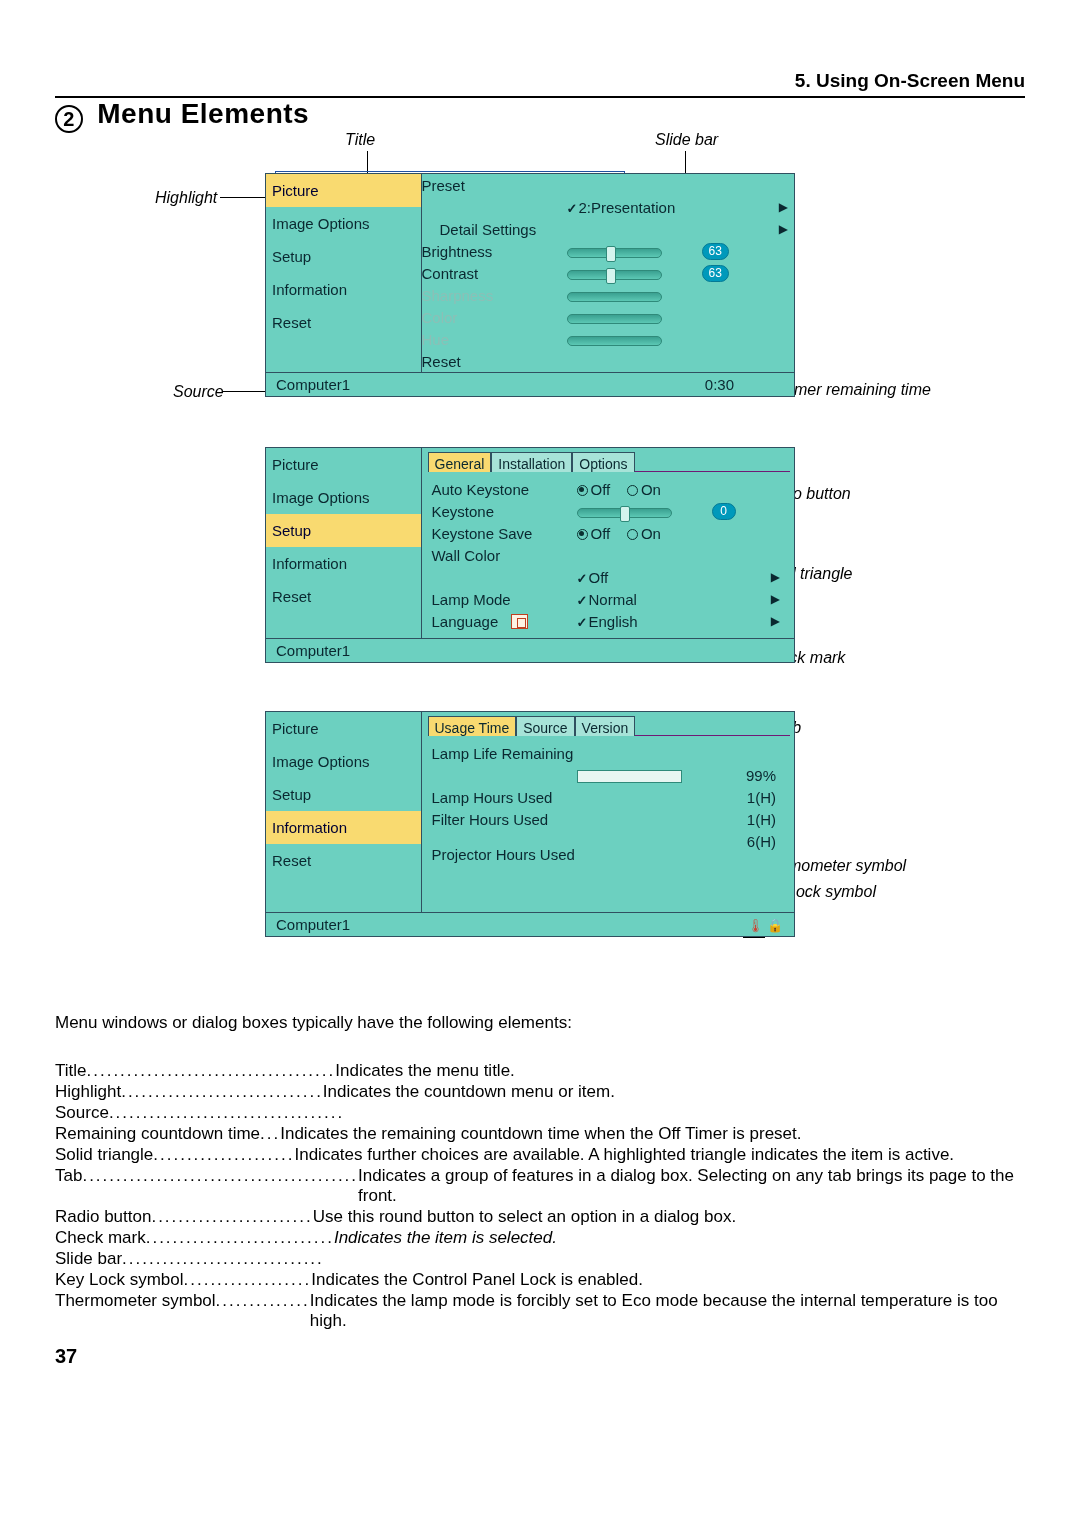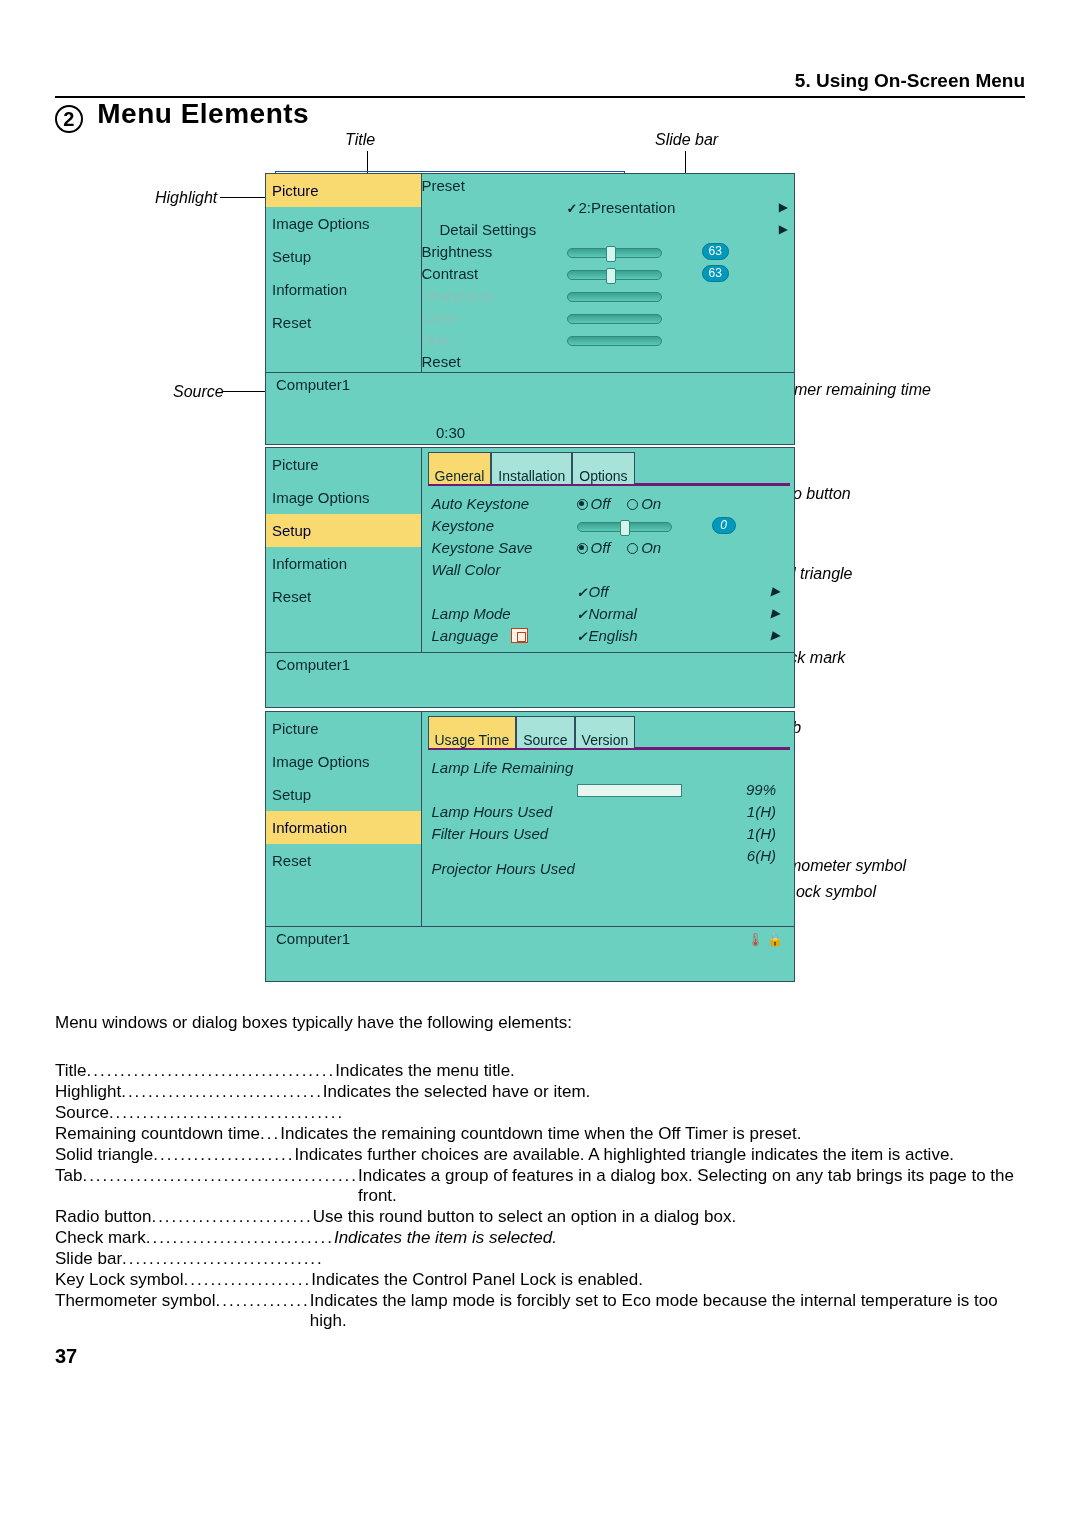--- a/index.html
+++ b/index.html
@@ -62,25 +62,25 @@
   .row .val { width: 135px; }
   .row .tri { margin-left: auto; margin-right: 6px; font-size: 12px;}
   .faded{ color:#8cbfb6; }
   .slider{ display:inline-block; width:95px; height:10px; background:linear-gradient(#3aa090,#5cc8b4); border-radius:5px; position:relative; border:1px solid #2f8a7a; vertical-align:middle;}
   .slider .knob{ position:absolute; top:-3px; width:10px; height:16px; background:#d5f4ee; border:1px solid #2f8a7a; border-radius:2px;}
   .slider.k40 .knob{ left:38px; }
   .slider.k45 .knob{ left:42px; }
   .pill{ display:inline-block; min-width:24px; padding:0 6px; height:17px; line-height:15px; background:#0099bb; color:#fff; font-size:12px; border-radius:9px; text-align:center; border:1px solid #057a94;}
   .footer-row{ border-top:1px solid #305060; padding:3px 10px; display:flex;}
   .footer-row .src{ flex:0 0 160px;}
-  .footer-row .mid{ flex:1; text-align:left;margin-top:48px;}
+  .footer-row .mid{ flex:1; text-align:right;}
   .footer-row .rt{ flex:0 0 50px; text-align:right;}
-  .tab-btn{ display:inline-block; padding:15px 6px; border:1px solid #305060; background:#a7e3d8; font-size:14px; border-bottom:none; height:32px; line-height:17px;}
+  .tab-btn{ display:inline-block; padding:3px 6px; border:1px solid #305060; background:#a7e3d8; font-size:14px; border-bottom:none; height:20px; line-height:17px;}
   .tab-btn.active{ background:#f9da70;}
-  .tab-wrap{ border-top:3px solid #701a75; margin-top:-1px; padding:6px 4px 2px 4px;font-style:italic;}
+  .tab-wrap{ border-top:1px solid #701a75; margin-top:-1px; padding:6px 4px 2px 4px;}
   .radio{ display:inline-block; width:11px;height:11px;border:1.5px solid #0a3030;border-radius:50%;vertical-align:-1px;margin-right:3px;position:relative;}
   .radio.on::after{content:'';position:absolute;top:1.5px;left:1.5px;width:5px;height:5px;background:#0a3030;border-radius:50%;}
   .chk{ display:inline-block; width:12px; font-weight:bold; font-size:13px;}
   .prog{ display:inline-block; width:105px; height:13px; background:#e8f6f2; border:1px solid #2f8a7a; vertical-align:middle;}
   .lock-icon{font-size:13px;}
   .therm-icon{color:#d04030;font-size:13px;}
   .lang-icon{display:inline-block;width:17px;height:15px;border:1.5px solid #c04020;background:#fdf3e4;vertical-align:-2px;position:relative;}
   .lang-icon::after{content:'';position:absolute;top:3px;left:5px;width:7px;height:8px;border:1px solid #c04020;}
   
   .intro{ margin:22px 0 28px 0;}
@@ -309,21 +309,21 @@
 
 <div class="def-wrap" id="defs-container">
     <div class="line" style="display: flex; align-items: baseline;">
       <span>Title</span>
       <span style="flex: 0 0 auto; letter-spacing: 2px;"> ..................................... </span>
       <span style="flex: 1 1 0%;">Indicates the menu title.</span>
     </div>
     <div class="line" style="display: flex; align-items: baseline;">
       <span>Highlight</span>
       <span style="flex: 0 0 auto; letter-spacing: 2px;"> .............................. </span>
-      <span style="flex: 1 1 0%;">Indicates the selected have or item.</span>
+      <span style="flex: 1 1 0%;">Indicates the countdown menu or item.</span>
     </div>
     <div class="line" style="display: flex; align-items: baseline;">
       <span>Source</span>
       <span style="flex: 0 0 auto; letter-spacing: 2px;"> ................................... </span>
     </div>
     <div class="line" style="display: flex; align-items: baseline;">
       <span>Remaining countdown time</span>
       <span style="flex: 0 0 auto; letter-spacing: 2px;"> ... </span>
       <span style="flex: 1 1 0%;">Indicates the remaining countdown time when the Off Timer is preset.</span>
     </div>

